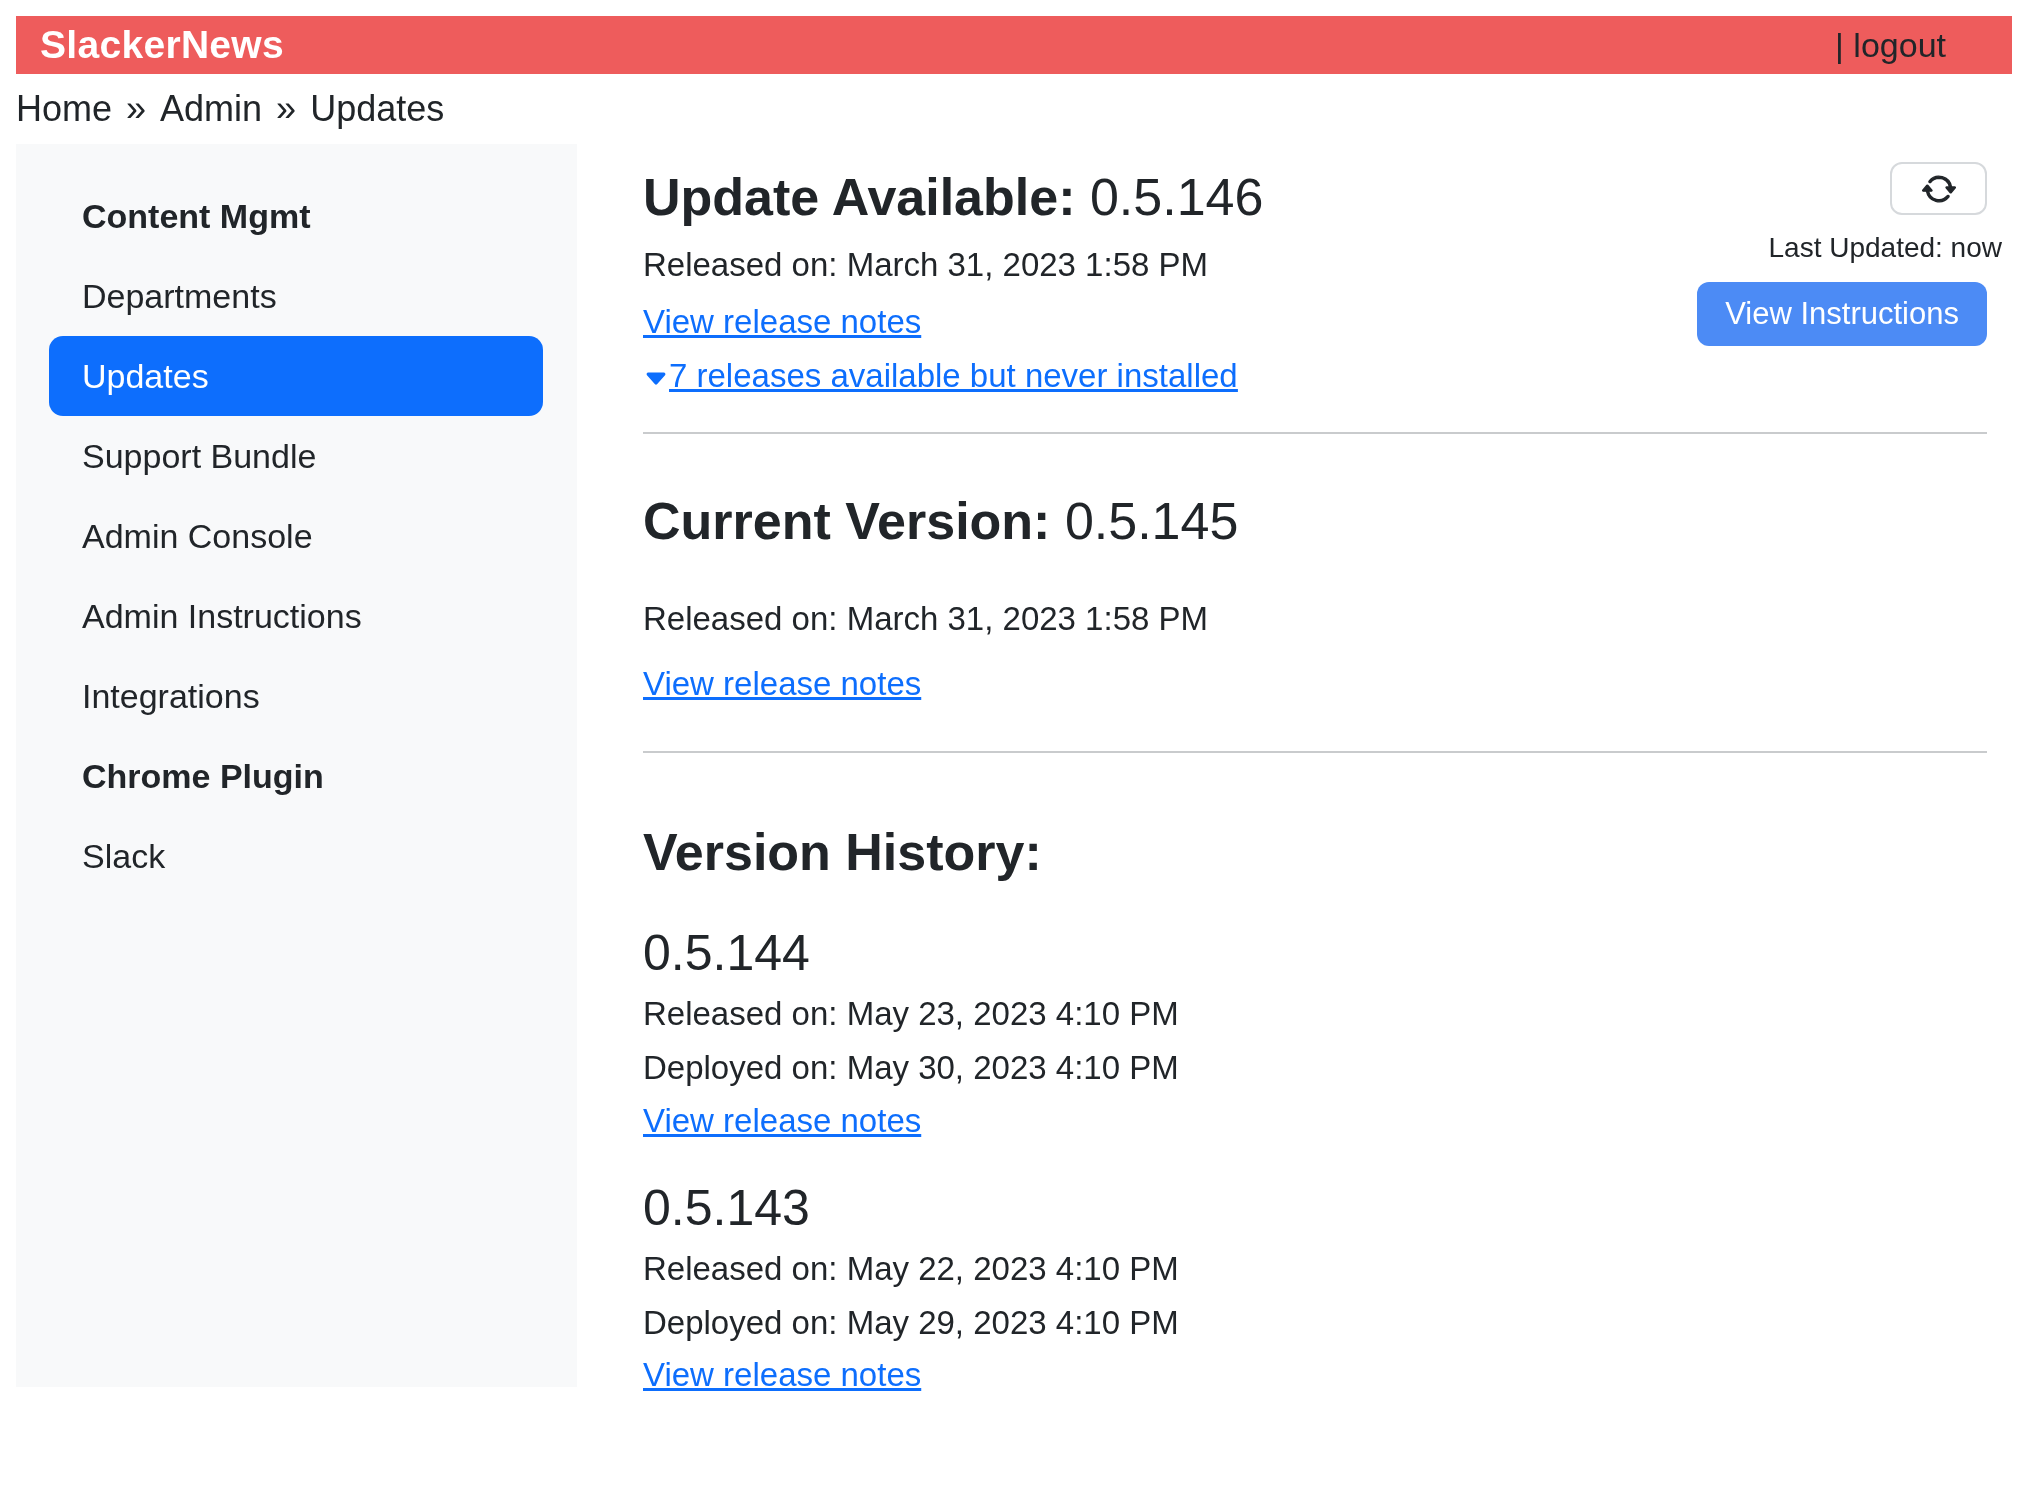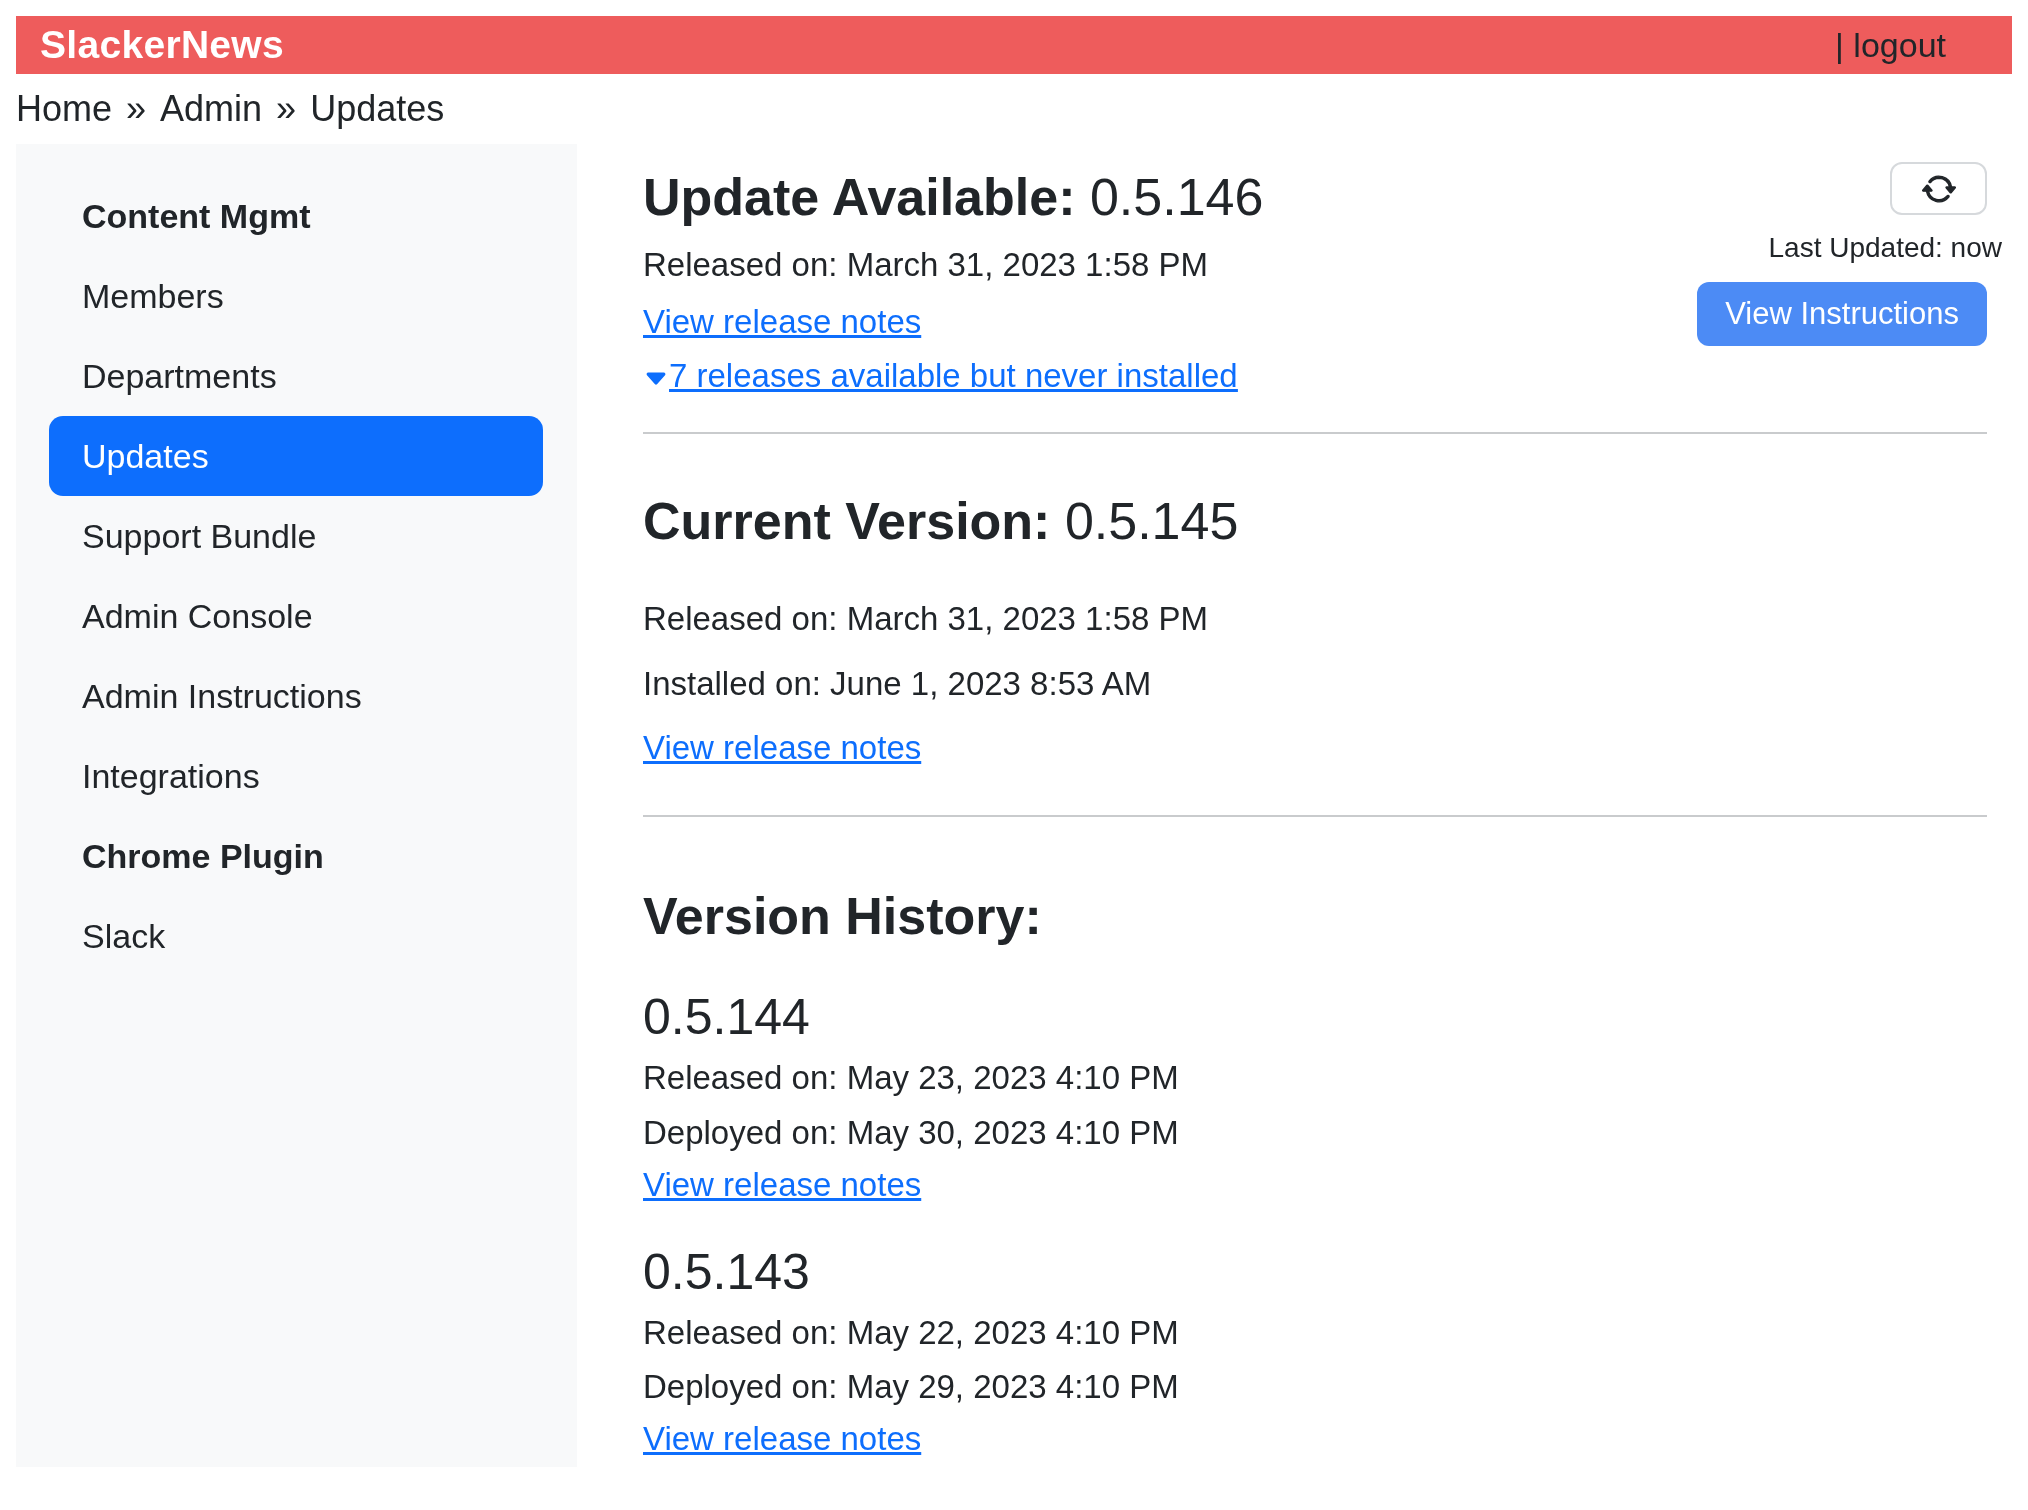--- a/index.html
+++ b/index.html
@@ -73,21 +73,20 @@
   <span>»</span>
   <a>Admin</a>
   <span>»</span>
   <span>Updates</span>
 </nav>
 
 <div class="layout">
 
   <aside class="sidebar">
     <a class="side-item emphasis">Content Mgmt</a>
-    <a class="side-item">Members</a>
     <a class="side-item">Departments</a>
     <a class="side-item active">Updates</a>
     <a class="side-item">Support Bundle</a>
     <a class="side-item">Admin Console</a>
     <a class="side-item">Admin Instructions</a>
     <a class="side-item">Integrations</a>
     <a class="side-item emphasis">Chrome Plugin</a>
     <a class="side-item">Slack</a>
   </aside>
 
@@ -115,21 +114,20 @@
         </a>
       </p>
     </section>
 
     <hr>
 
     <section>
       <h1 class="h mt2"><strong>Current Version:</strong> <span>0.5.145</span></h1>
       <div class="details-block">
         <p class="detail">Released on: March 31, 2023 1:58 PM</p>
-        <p class="detail">Installed on: June 1, 2023 8:53 AM</p>
         <p class="linkrow"><a class="link">View release notes</a></p>
       </div>
     </section>
 
     <hr class="hr2">
 
     <section>
       <h1 class="h mt3"><strong>Version History:</strong></h1>
 
       <div class="ver-entry">

